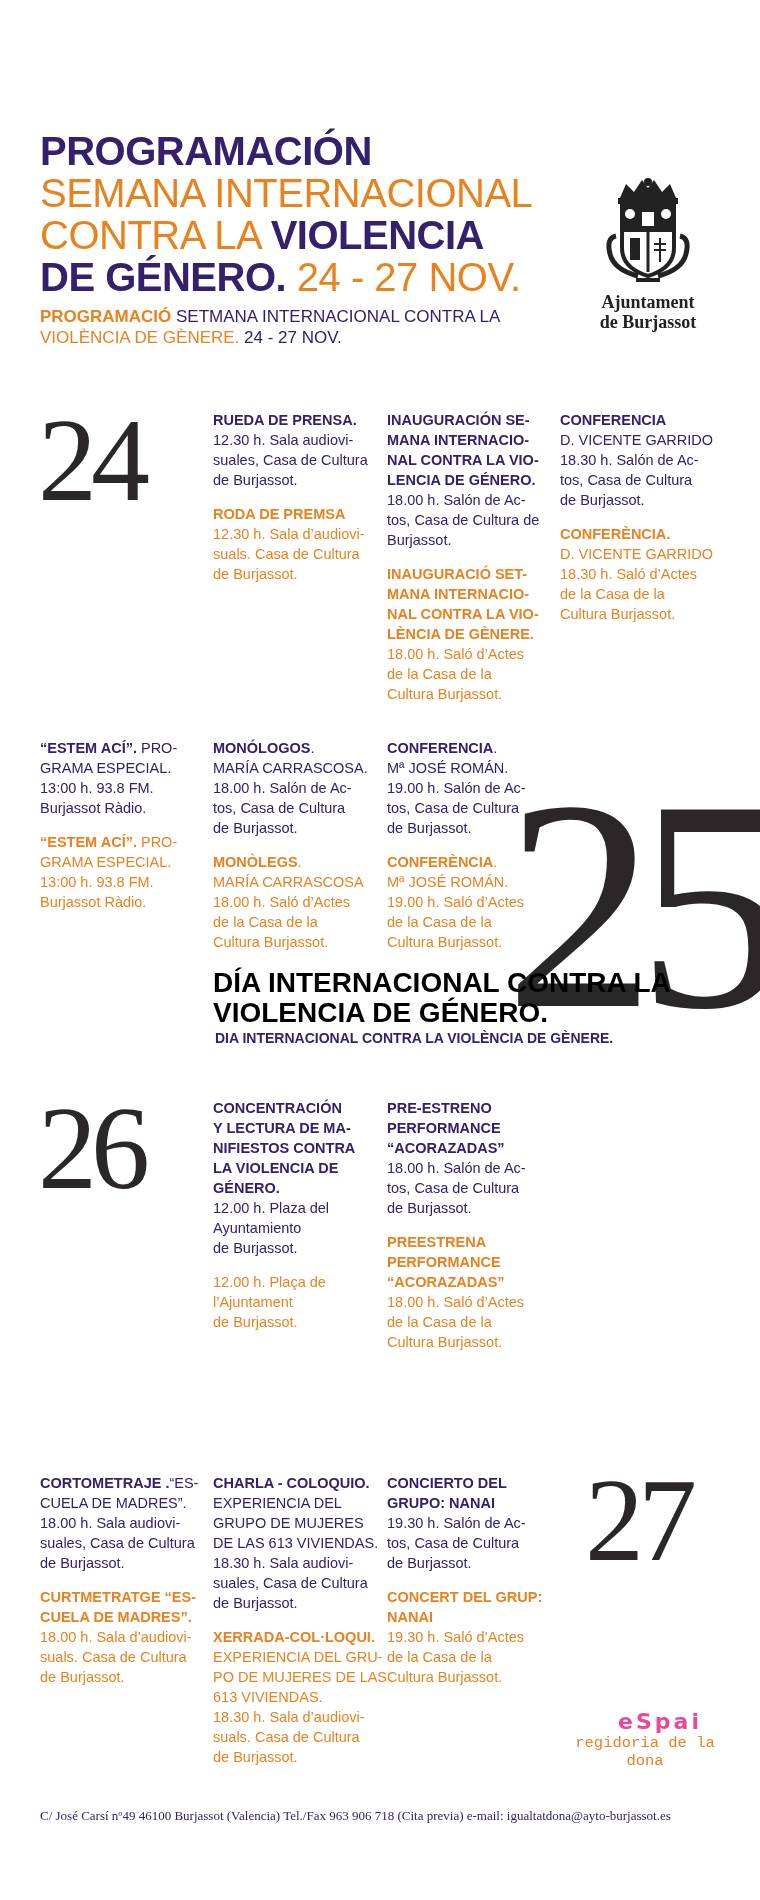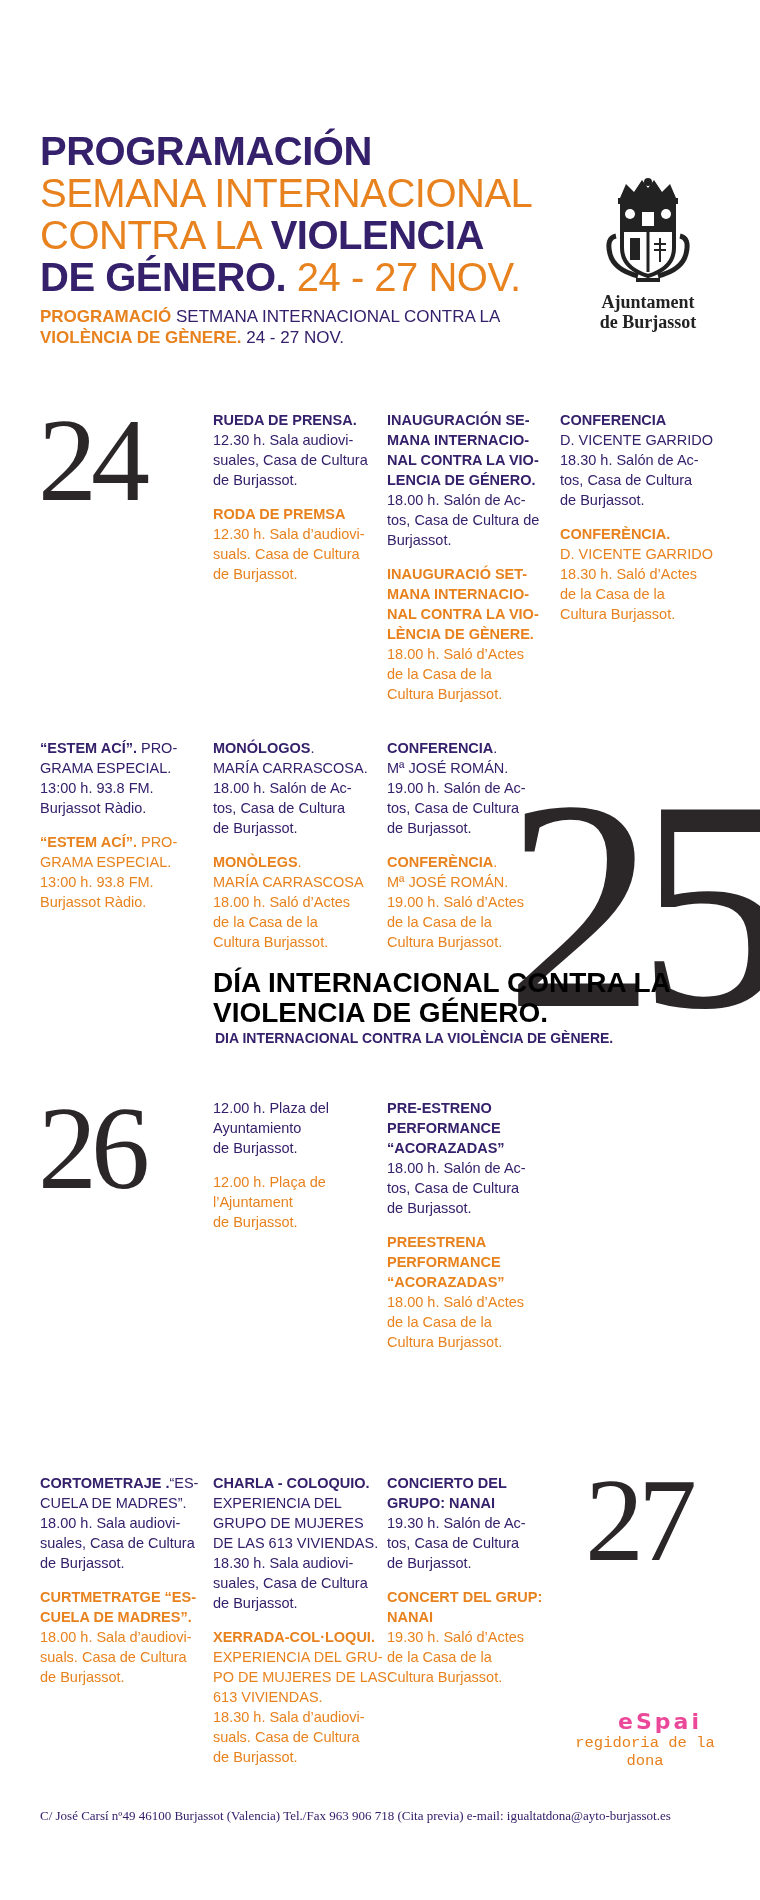--- a/index.html
+++ b/index.html
@@ -50,21 +50,21 @@
 </head>
 <body>
 
 <div class="abs title-block">
   <div class="t-line t-bold purple">PROGRAMACIÓN</div>
   <div class="t-line t-light orange">SEMANA INTERNACIONAL</div>
   <div class="t-line"><span class="t-light orange">CONTRA LA </span><span class="t-bold purple">VIOLENCIA</span></div>
   <div class="t-line"><span class="t-bold purple">DE GÉNERO.</span><span class="t-light orange"> 24 - 27 NOV.</span></div>
   <div class="subtitle">
     <div><span class="orange" style="font-weight:700">PROGRAMACIÓ</span><span class="purple"> SETMANA INTERNACIONAL CONTRA LA</span></div>
-    <div><span class="orange" style="font-weight:700">VIOLÈNCIA DE GÈNERE.</span><span class="purple"> 24 - 27 NOV.</span></div>
+    <div><span class="orange" style="font-weight:400">VIOLÈNCIA DE GÈNERE.</span><span class="purple"> 24 - 27 NOV.</span></div>
   </div>
 </div>
 
 <div class="abs crest">
   <svg width="100" height="110" viewBox="0 0 100 110">
 
     <path d="M22 22 L28 8 L36 16 L44 4 L50 12 L56 4 L64 16 L72 8 L78 22 Z" fill="#222"></path>
     <circle cx="50" cy="6" r="4" fill="#222"></circle>
     <rect x="20" y="22" width="60" height="6" fill="#222"></rect>
 
@@ -198,20 +198,25 @@
 <div class="abs banner">
   <div class="banner-main">DÍA INTERNACIONAL CONTRA LA
 VIOLENCIA DE GÉNERO.</div>
   <div class="banner-sub">DIA INTERNACIONAL CONTRA LA VIOLÈNCIA DE GÈNERE.</div>
 </div>
 
 <div class="abs day-num d26">26</div>
 
 <div class="abs col" style="left:213px; top:1098px;">
   <div class="event purple">
+    <div class="ev-title">CONCENTRACIÓN
+Y LECTURA DE MA-
+NIFIESTOS CONTRA
+LA VIOLENCIA DE
+GÉNERO.</div>
     <div class="ev-body">12.00 h. Plaza del
 Ayuntamiento
 de Burjassot.</div>
   </div>
   <div class="event orange">
     <div class="ev-body">12.00 h. Plaça de
 l’Ajuntament
 de Burjassot.</div>
   </div>
 </div>

